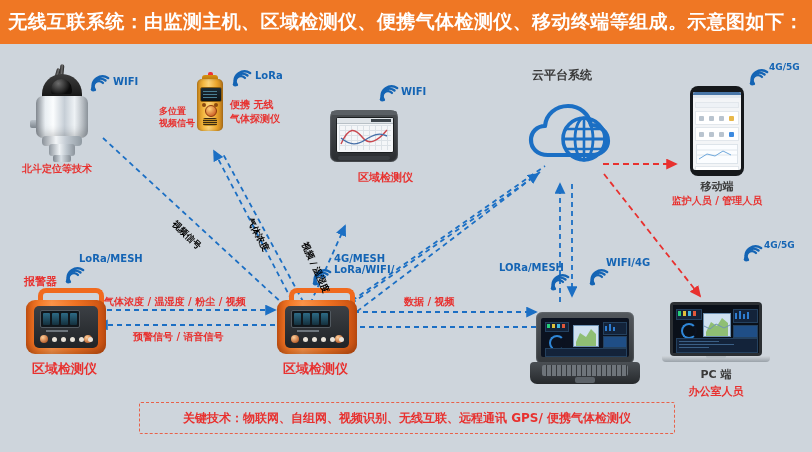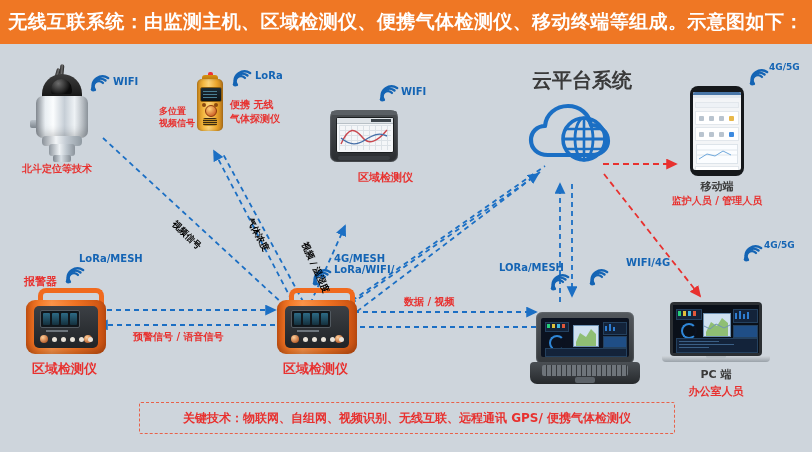--- a/index.html
+++ b/index.html
@@ -25,21 +25,21 @@
 
   
   .lbl{position:absolute;white-space:nowrap;line-height:1.25;}
   .lbl.red{color:#e8312f;font-weight:bold;}
   .lbl.blue{color:#1464b4;font-weight:bold;}
   .lbl.dark{color:#3a3a3a;font-weight:bold;}
   .f9{font-size:9px;}
   .f10{font-size:10px;}
   .f11{font-size:11px;}
   .f12{font-size:13px;}
-  .f16{font-size:20px;}
+  .f16{font-size:12px;}
   .ctr{text-align:center;transform:translateX(-50%);}
 
   
   .wifi{position:absolute;width:22px;height:18px;}
   .wifi svg{display:block;}
 
   
   .dev{position:absolute;}
 
   
@@ -546,29 +546,30 @@
     <div class="wifi" style="left:588px;top:224px;">
       <svg width="22" height="18" viewBox="0 0 22 18">
         <g fill="none" stroke="#1464b4" stroke-width="2.6" stroke-linecap="round">
           <path d="M4,15 A10,10 0 0 1 19,4"></path>
           <path d="M5,15.5 A7.5,7.5 0 0 1 16.5,6.5" stroke-width="2.4"></path>
           <path d="M6,16 A5,5 0 0 1 14,9" stroke-width="2.2"></path>
         </g>
         <circle cx="4.2" cy="15.2" r="2.4" fill="#1464b4"></circle>
       </svg>
     </div>
-    <div class="lbl blue f10" style="left:626px;top:213px;">WIFI/4G</div>
+    <div class="lbl blue f10" style="left:606px;top:213px;">WIFI/4G</div>
 
 
     <div class="rot red f9" style="left:178px;top:174px;transform:rotate(44deg);">视频信号</div>
 
     <div class="rot red f9" style="left:255px;top:172px;transform:rotate(62deg);">气体浓度</div>
 
     <div class="rot red f9" style="left:310px;top:196px;transform:rotate(66deg);">视频 / 温湿度</div>
 
+    <div class="lbl red f10" style="left:104px;top:252px;">气体浓度 / 温湿度 / 粉尘 / 视频</div>
     <div class="lbl red f10" style="left:133px;top:287px;">预警信号 / 语音信号</div>
 
     <div class="lbl red f10" style="left:404px;top:252px;">数据 / 视频</div>
 
     <div class="lbl blue f10" style="left:499px;top:218px;opacity:0;">LORa/MESH</div>
 
     <div class="keybox" style="left:139px;top:358px;width:534px;height:30px;">
       <div class="keybox-inner">关键技术：物联网、自组网、视频识别、无线互联、远程通讯 GPS/ 便携气体检测仪</div>
     </div>
 

